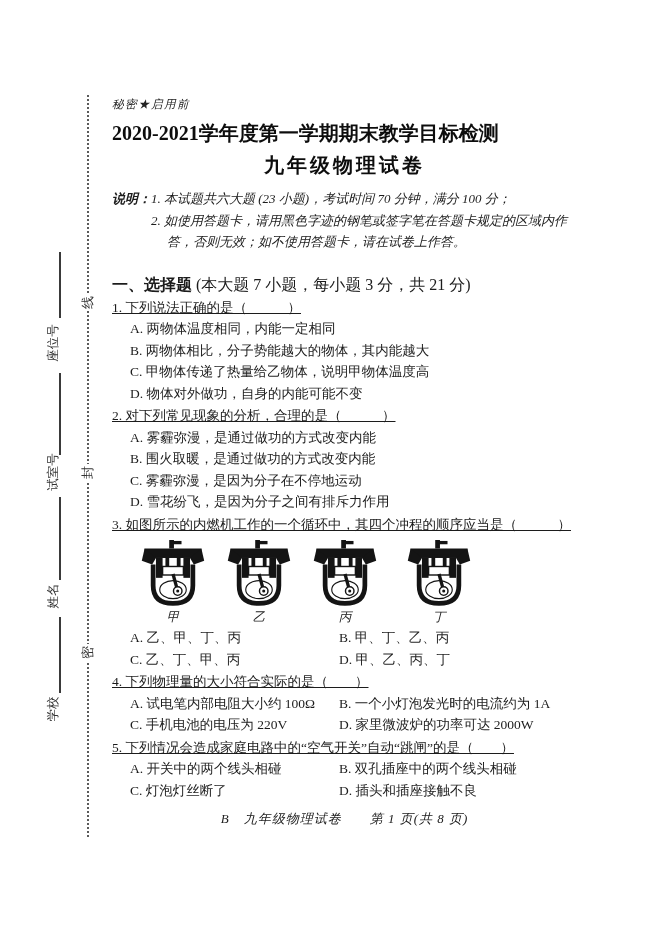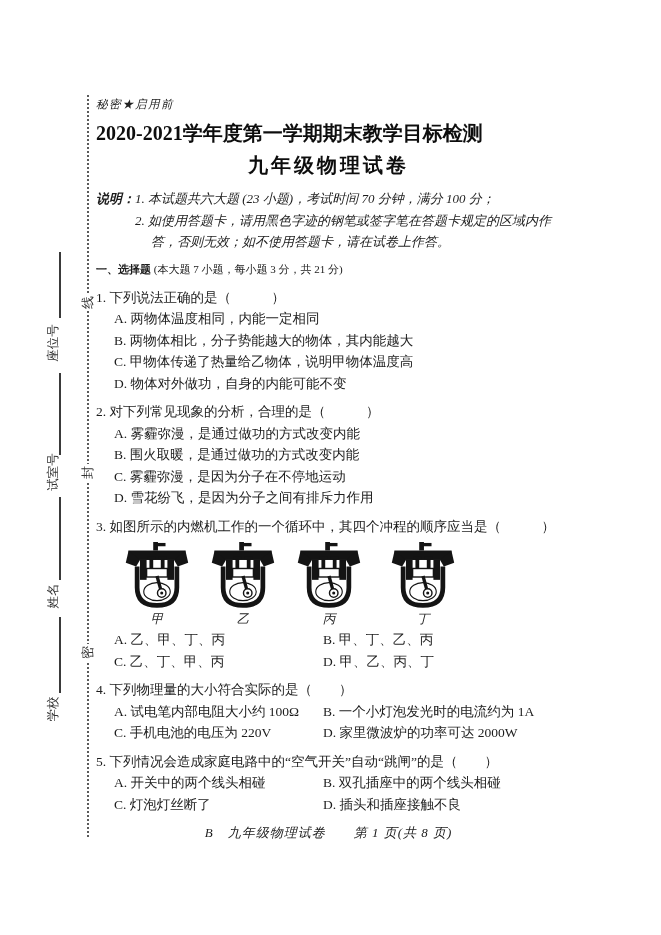--- a/index.html
+++ b/index.html
@@ -19,35 +19,35 @@
   .blank-line{position:absolute;left:59px;width:2px;background:#3a3a3a;}
   .seg1{top:252px;height:66px;}
   .seg2{top:373px;height:82px;}
   .seg3{top:497px;height:83px;}
   .seg4{top:617px;height:76px;}
   .seal-field{position:absolute;left:29px;width:48px;height:16px;line-height:16px;
     text-align:center;font-size:12.5px;color:#333;transform:rotate(-90deg);}
   .f1{top:335px;} .f2{top:464px;} .f3{top:588px;} .f4{top:701px;}
 
   
-  .content{position:absolute;left:96px;top:97px;width:465px;}
+  .content{position:absolute;left:112px;top:97px;width:465px;}
   .secret{font-size:11.5px;font-style:italic;letter-spacing:1.5px;color:#222;}
   .title1{margin:8px 0 0 0;font-size:20px;font-weight:bold;
     letter-spacing:0px;color:#0d0d0d;}
   .title2{margin:5px 0 0 0;text-align:center;font-size:20px;font-weight:bold;
     letter-spacing:3px;color:#0d0d0d;}
   .instructions{display:flex;margin-top:9px;font-size:13px;line-height:21.5px;font-style:italic;}
   .inst-label{font-weight:bold;white-space:nowrap;}
   .inst-items{flex:1;}
   .hang{padding-left:16px;text-indent:-16px;}
 
-  .section-head{margin-top:5px;font-size:11px;line-height:22px;}
+  .section-head{margin-top:21px;font-size:16px;line-height:22px;}
   .b{font-weight:bold;}
   .question{font-size:13.5px;line-height:21.5px;}
-  .stem{margin-top:7px;}
+  .stem{margin-top:1px;text-decoration:underline;}
   .opts{padding-left:18px;}
   .opts2{padding-left:18px;display:grid;grid-template-columns:209px 1fr;}
 
   
   .figure-row{display:flex;gap:20px;padding-left:28px;margin:5px 0 2px 0;}
   .engine{width:66px;text-align:center;}
   .engine svg{display:block;margin:0 auto;}
   .fig-label{font-size:12.5px;line-height:15px;font-style:italic;color:#222;}
 
   .footer{margin-top:9px;text-align:center;font-size:13px;font-style:italic;

